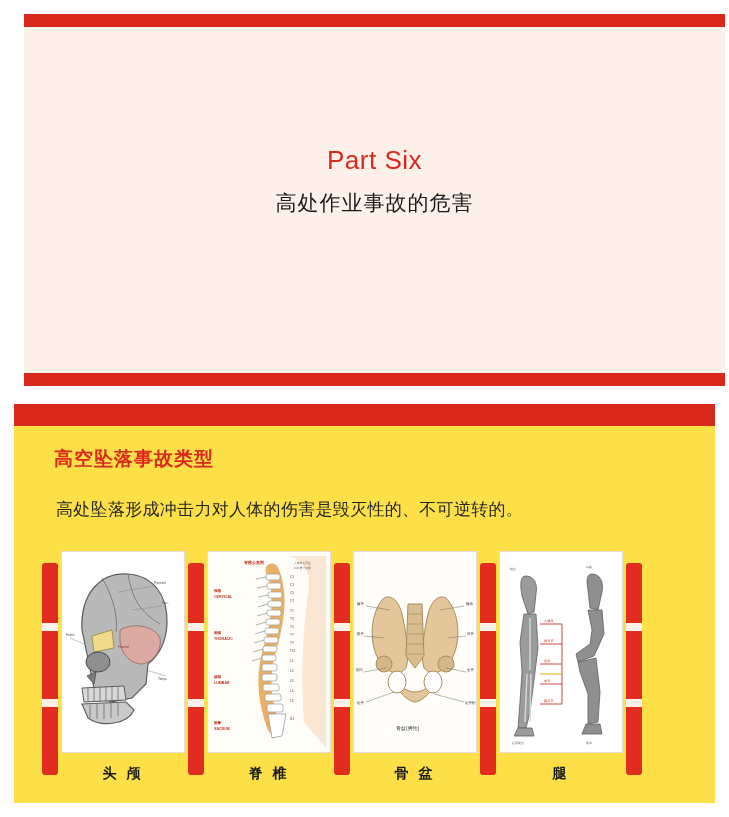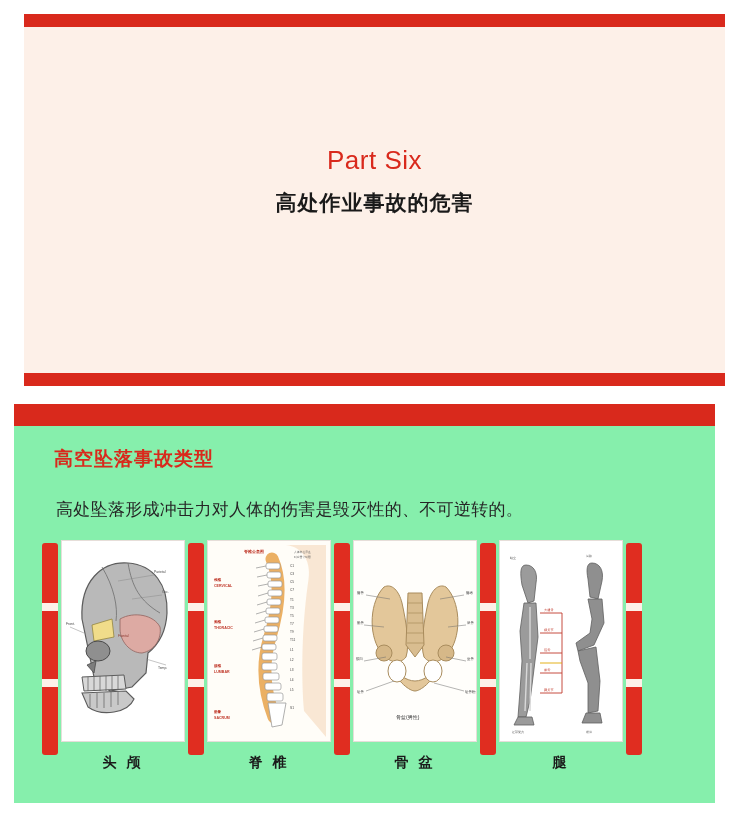--- a/index.html
+++ b/index.html
@@ -59,21 +59,21 @@
     letter-spacing: 0.5px;
     font-family: "Liberation Sans", sans-serif;
   }
   .part-title {
     position: absolute;
     left: 0;
     top: 175px;
     width: 701px;
     text-align: center;
     font-size: 21px;
-    font-weight: bold;
+    font-weight: normal;
     color: #1a1a1a;
     letter-spacing: 1px;
   }
 
   
   .wm {
     position: absolute;
     display: flex;
     align-items: center;
     gap: 5px;
@@ -112,21 +112,21 @@
   }
   .wm1 { left: 608px; top: 364px; }
 
   
   .slide2 {
     position: absolute;
     left: 14px;
     top: 404px;
     width: 701px;
     height: 399px;
-    background: #86efac;
+    background: #fde047;
     overflow: hidden;
   }
   .slide2-bar-top {
     position: absolute;
     left: 0;
     top: 0;
     width: 701px;
     height: 22px;
     background: #d9291c;
   }
@@ -144,25 +144,25 @@
     left: 42px;
     top: 94px;
     font-size: 17px;
     color: #262626;
     letter-spacing: 0.3px;
   }
 
   .cards {
     position: absolute;
     left: 28px;
-    top: 136px;
+    top: 154px;
     width: 645px;
     height: 218px;
     display: flex;
-    align-items: flex-start;
+    align-items: center;
   }
   .red-strip {
     width: 16px;
     height: 212px;
     background: #e02d20;
     border-radius: 3px;
     flex: 0 0 auto;
     margin-top: 3px;
     position: relative;
   }

